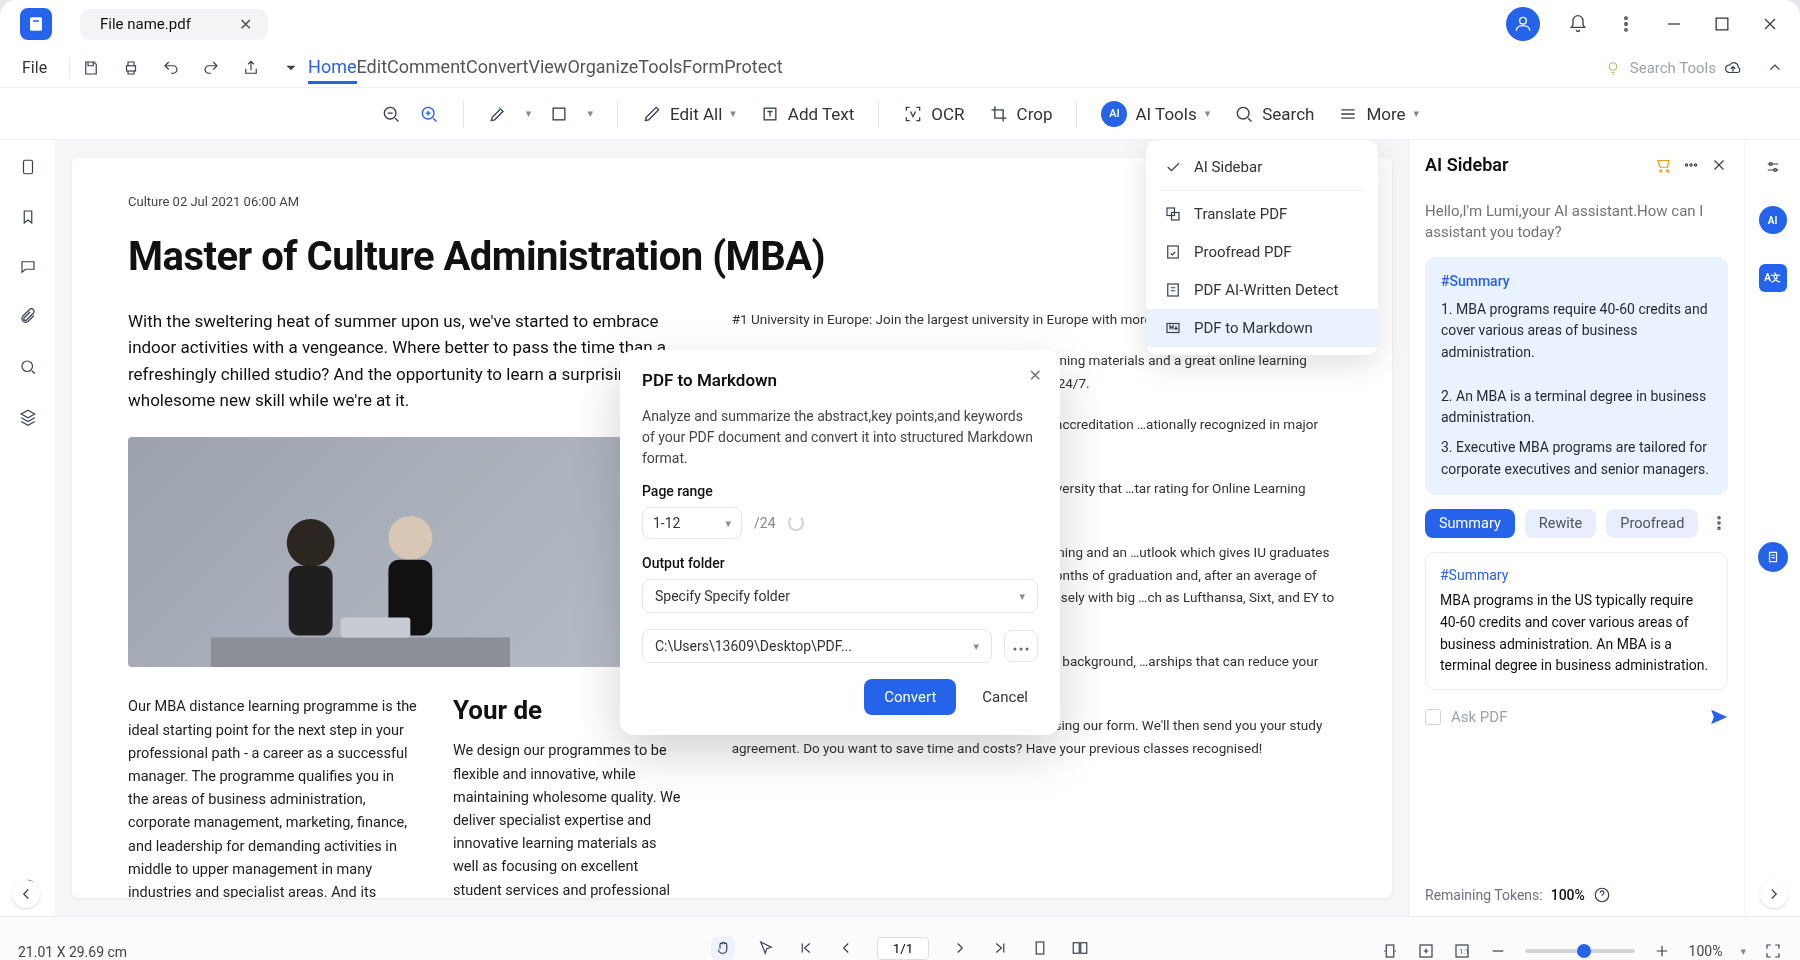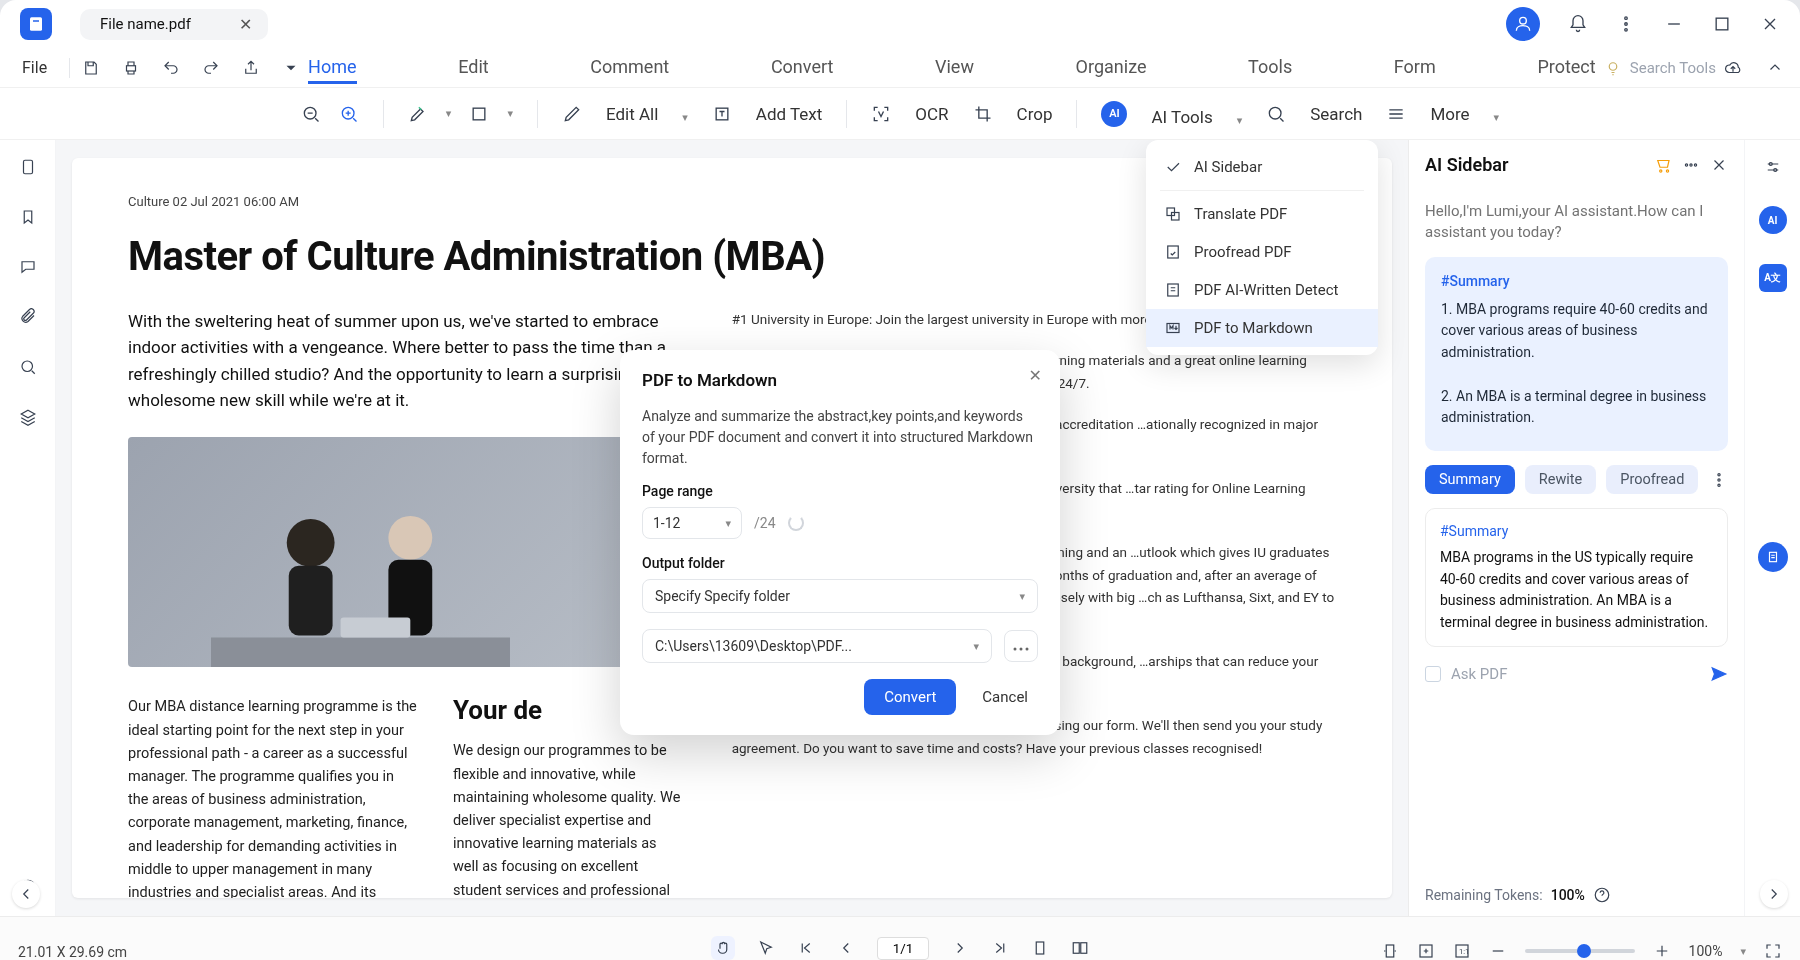--- a/index.html
+++ b/index.html
@@ -13,30 +13,30 @@
 .title-spacer { flex:1; }
 .title-ctl { display:flex; align-items:center; gap:28px; margin-right:12px; }
 .avatar-circle { width:34px; height:34px; border-radius:50%; background:#2563eb; display:flex; align-items:center; justify-content:center; }
 .ic { width:20px; height:20px; stroke:#374151; stroke-width:1.6; fill:none; }
 .ic-sm { width:18px; height:18px; stroke:#374151; stroke-width:1.6; fill:none; }
 
 .menu-bar { height:40px; display:flex; align-items:center; padding:0 16px; gap:8px; border-bottom:1px solid #f0f0f0; }
 .menu-file { font-size:16px; color:#333; margin-right:4px; padding:0 6px; }
 .menu-divider { width:1px; height:20px; background:#e5e7eb; margin:0 4px; }
 .menu-icons { display:flex; gap:22px; align-items:center; }
-.menu-tabs { flex:1; display:flex; justify-content:space-between; }
+.menu-tabs { flex:1; display:flex; justify-content:flex-start; }
 .menu-tab { font-size:18px; color:#555; padding:4px 0; cursor:pointer; }
 .menu-tab.active { color:#2563eb; border-bottom:3px solid #2563eb; }
 .search-tools { display:flex; align-items:center; gap:8px; color:#9ca3af; font-size:15px; }
 .right-menu-icons { display:flex; gap:24px; align-items:center; margin-left:auto; }
 
 .toolbar { height:52px; display:flex; align-items:center; justify-content:center; gap:24px; border-bottom:1px solid #f0f0f0; }
 .tb-group { display:flex; align-items:center; gap:18px; }
 .tb-sep { width:1px; height:28px; background:#e5e7eb; }
-.tb-btn { display:flex; align-items:flex-end; gap:24px; font-size:17px; color:#333; cursor:pointer; }
+.tb-btn { display:flex; align-items:center; gap:8px; font-size:17px; color:#333; cursor:pointer; }
 .ai-icon { width:26px; height:26px; border-radius:50%; background:#2563eb; color:#fff; font-size:11px; font-weight:600; display:flex; align-items:center; justify-content:center; }
 .chev { font-size:11px; color:#888; }
 
 .body-row { flex:1; display:flex; min-height:0; position:relative; }
 .side-rail { width:56px; background:#fff; display:flex; flex-direction:column; align-items:center; padding-top:18px; gap:32px; border-right:1px solid #f3f4f6; }
 .side-rail-bottom { margin-top:auto; margin-bottom:20px; display:flex; flex-direction:column; gap:18px; align-items:center;}
 .nav-chip { width:28px; height:28px; border-radius:50%; background:#fff; box-shadow:0 1px 3px rgba(0,0,0,.15); display:flex; align-items:center; justify-content:center; position:absolute; top:740px; z-index:3;}
 .nav-left { left:12px; }
 .nav-right { right:12px; }
 
@@ -456,20 +456,21 @@
         <svg class="ic-sm" viewBox="0 0 24 24">
             <path d="M6 6l12 12M18 6L6 18"></path>
           </svg>
       </div>
       <div class="ais-body">
         <div class="ais-hello">Hello,I'm Lumi,your AI assistant.How can I assistant you today?</div>
         <div class="summary-card">
           <span class="htag">#Summary</span>
           <div style="margin-bottom:22px">1. MBA programs require 40-60 credits and cover various areas of business administration.</div>
           <div style="margin-bottom:8px">2. An MBA is a terminal degree in business administration.</div>
+          <div>3. Executive MBA programs are tailored for corporate executives and senior managers.</div>
         </div>
         <div class="chip-row">
           <span class="chip active">Summary</span>
           <span class="chip">Rewite</span>
           <span class="chip">Proofread</span>
           <svg class="ic-sm chip-more" viewBox="0 0 24 24">
               <circle cx="12" cy="5" r="1.5"></circle>
               <circle cx="12" cy="12" r="1.5"></circle>
               <circle cx="12" cy="19" r="1.5"></circle>
             </svg>

